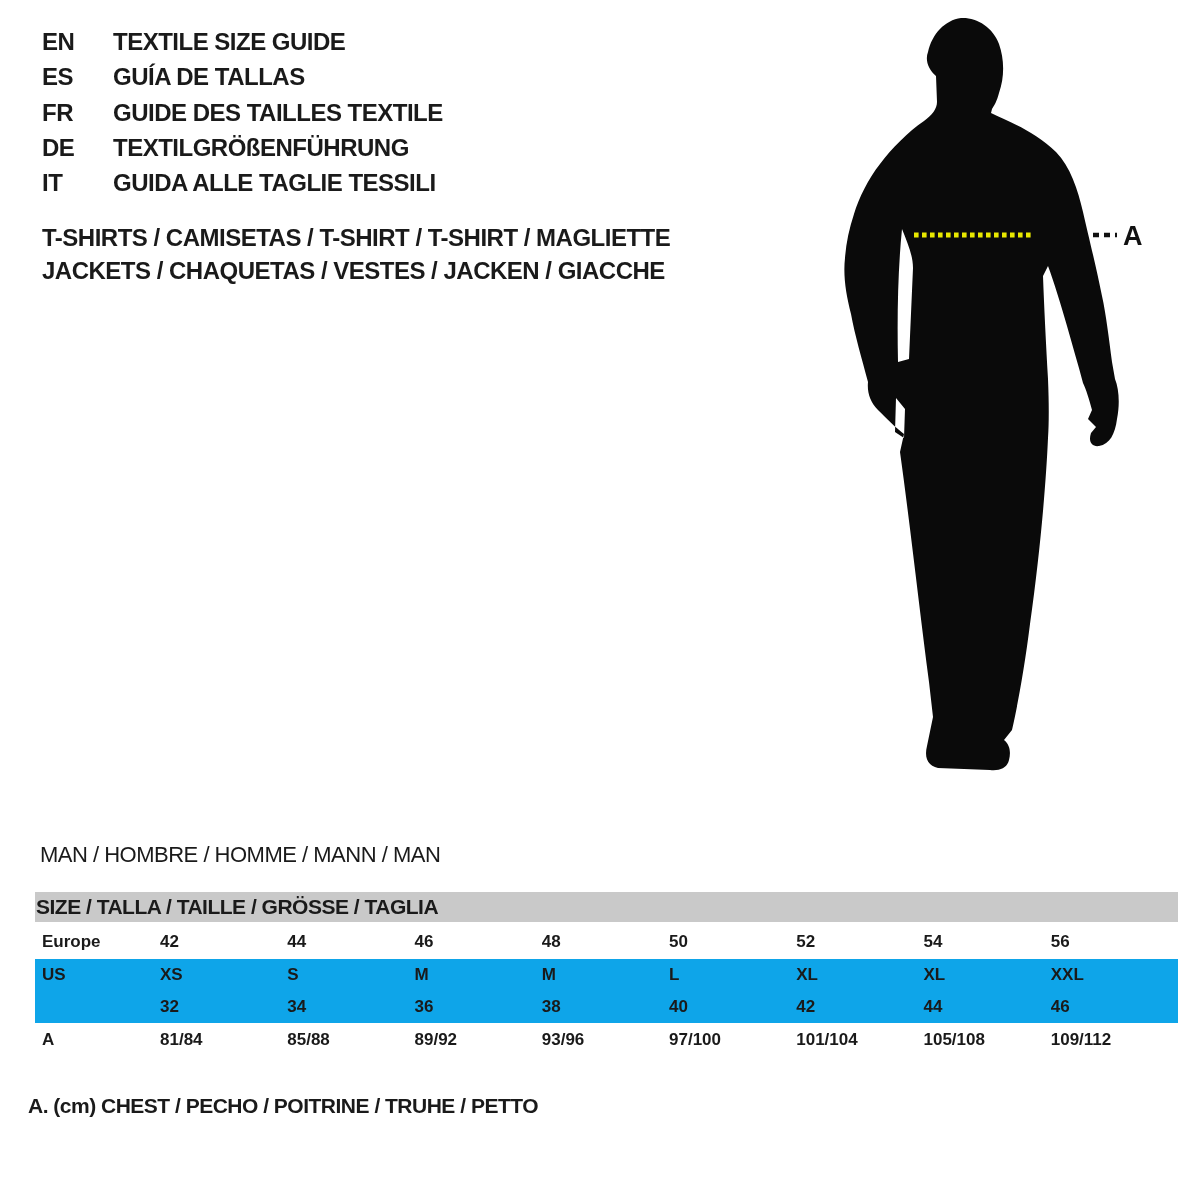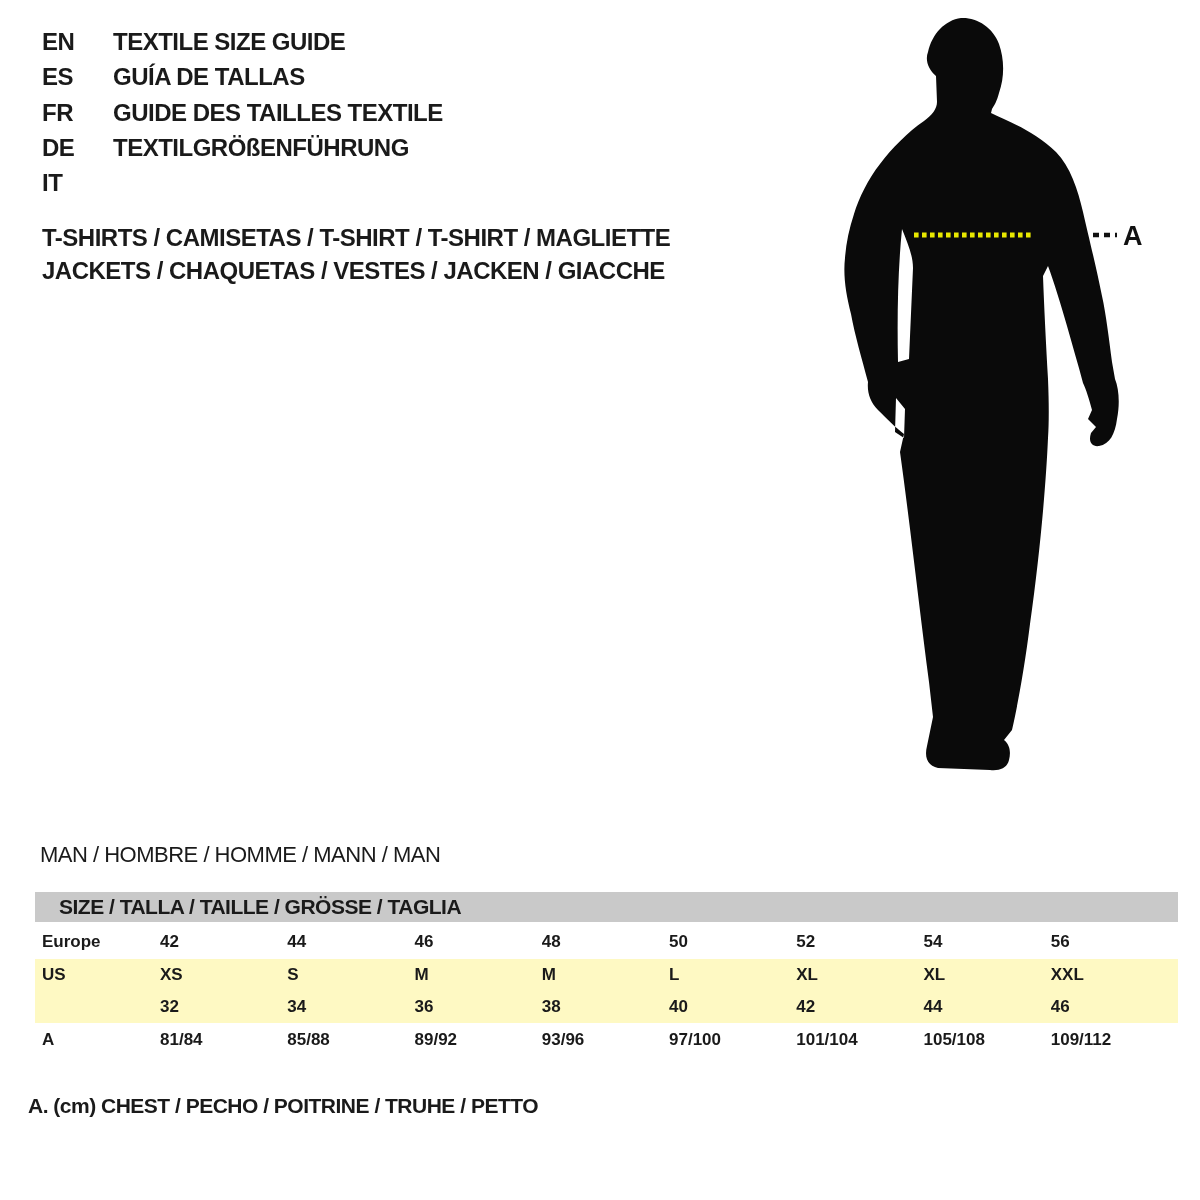--- a/index.html
+++ b/index.html
@@ -32,26 +32,26 @@
   
   .section-heading {
     position: absolute; left: 40px; top: 842px;
     font-size: 22px; font-weight: normal; letter-spacing: -0.5px; white-space: nowrap;
   }
 
   
   .size-table { position: absolute; left: 35px; top: 892px; width: 1143px; font-weight: bold; }
   .size-table .thead {
     background: #c9c9c9; height: 30px; line-height: 30px;
-    padding-left: 24px; font-size: 21px; letter-spacing: -0.5px;
+    padding-left: 1px; font-size: 21px; letter-spacing: -0.5px;
     margin-bottom: 2px; white-space: nowrap;
   }
   .trow { display: flex; align-items: center; font-size: 17px; }
   .trow.h35 { height: 35px; } .trow.h32 { height: 32px; } .trow.h33 { height: 33px; }
-  .trow.shaded { background: #fef9c3; }
+  .trow.shaded { background: #0ea5e9; }
   .tlabel { width: 125px; padding-left: 7px; }
   .tcell { flex: 1; text-align: left; }
 
   
   .footer-note {
     position: absolute; left: 28px; top: 1094px;
     font-size: 21px; font-weight: bold; letter-spacing: -0.5px; white-space: nowrap;
   }
 </style>
 </head>
@@ -60,20 +60,21 @@
 <div class="lang-list">
   <span>EN</span>
   <span>TEXTILE SIZE GUIDE</span>
   <span>ES</span>
   <span>GUÍA DE TALLAS</span>
   <span>FR</span>
   <span>GUIDE DES TAILLES TEXTILE</span>
   <span>DE</span>
   <span>TEXTILGRÖßENFÜHRUNG</span>
   <span>IT</span>
+  <span>GUIDA ALLE TAGLIE TESSILI</span>
 </div>
 
 <div class="categories">
   <div>T-SHIRTS / CAMISETAS / T-SHIRT / T-SHIRT / MAGLIETTE</div>
   <div>JACKETS / CHAQUETAS / VESTES / JACKEN / GIACCHE</div>
 </div>
 
 <div class="figure-wrap">
   <svg width="330" height="760" viewBox="0 0 330 760" xmlns="http://www.w3.org/2000/svg">
     <path fill="#0a0a0a" fill-rule="evenodd" d="M121,4

